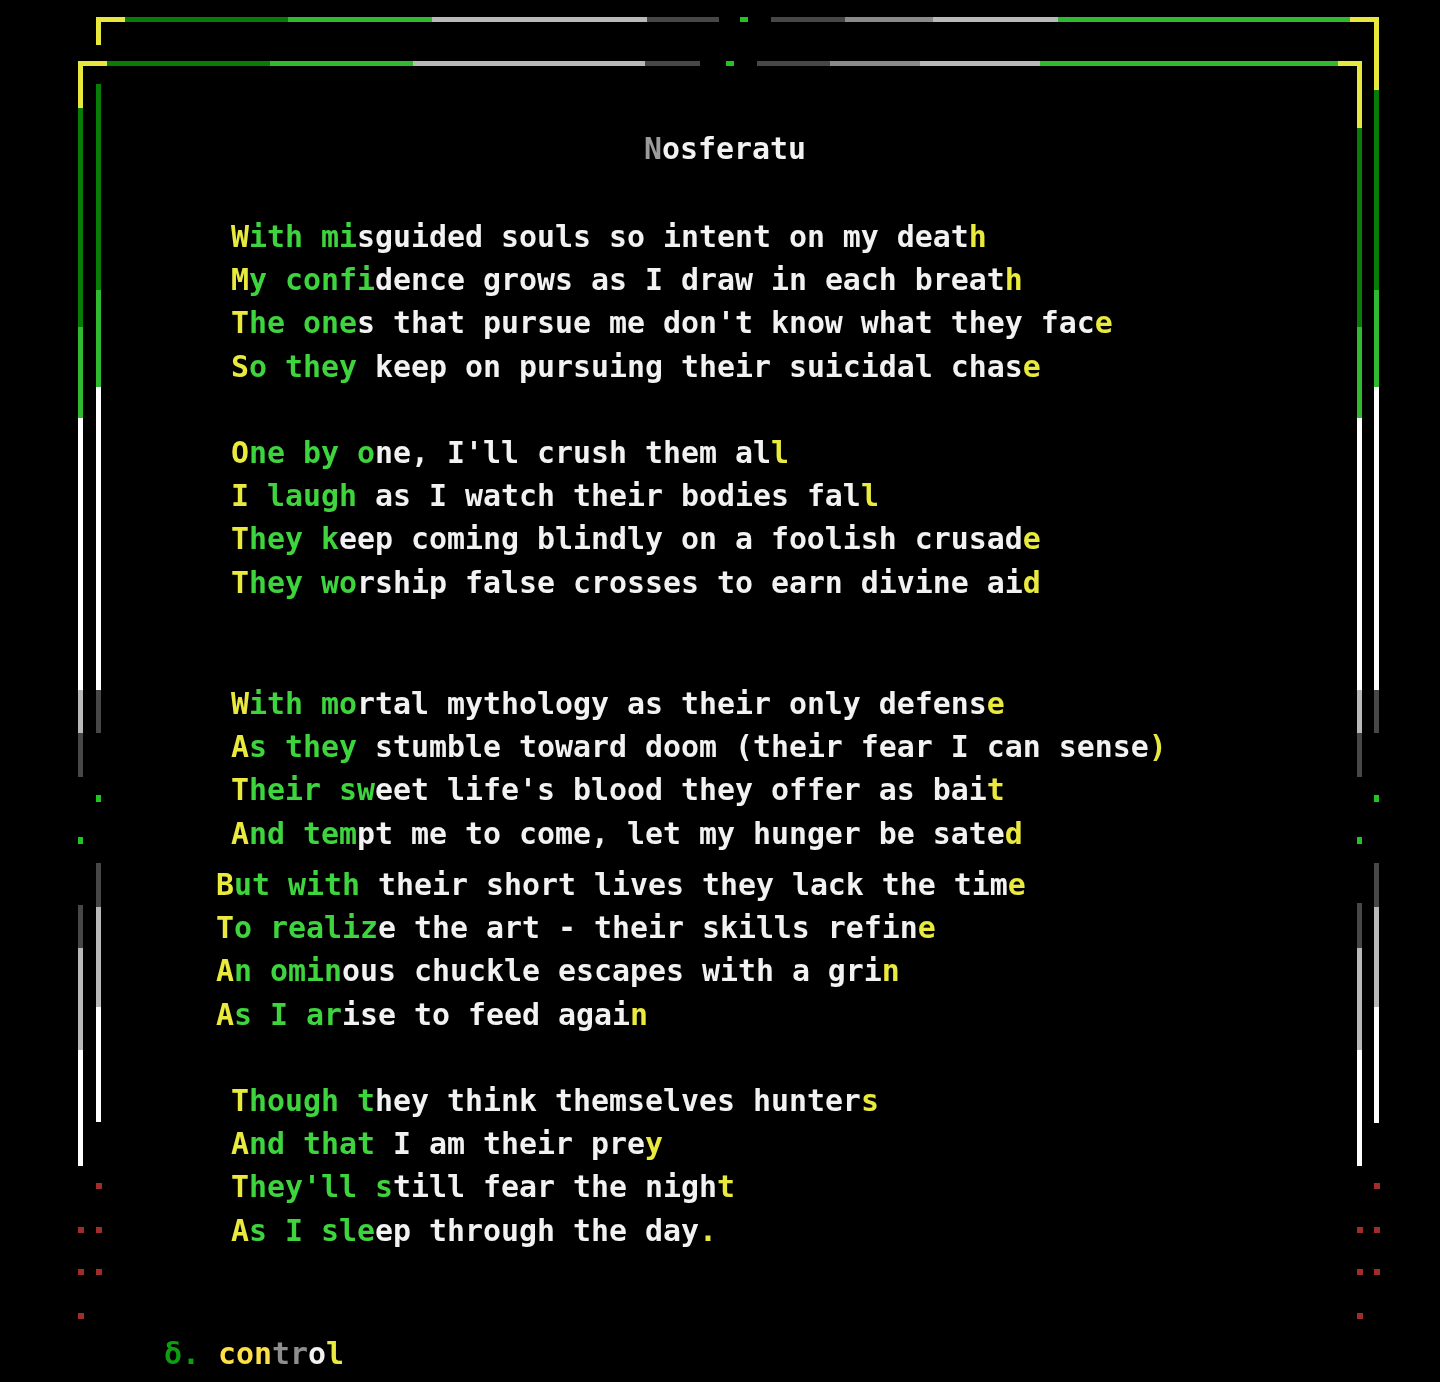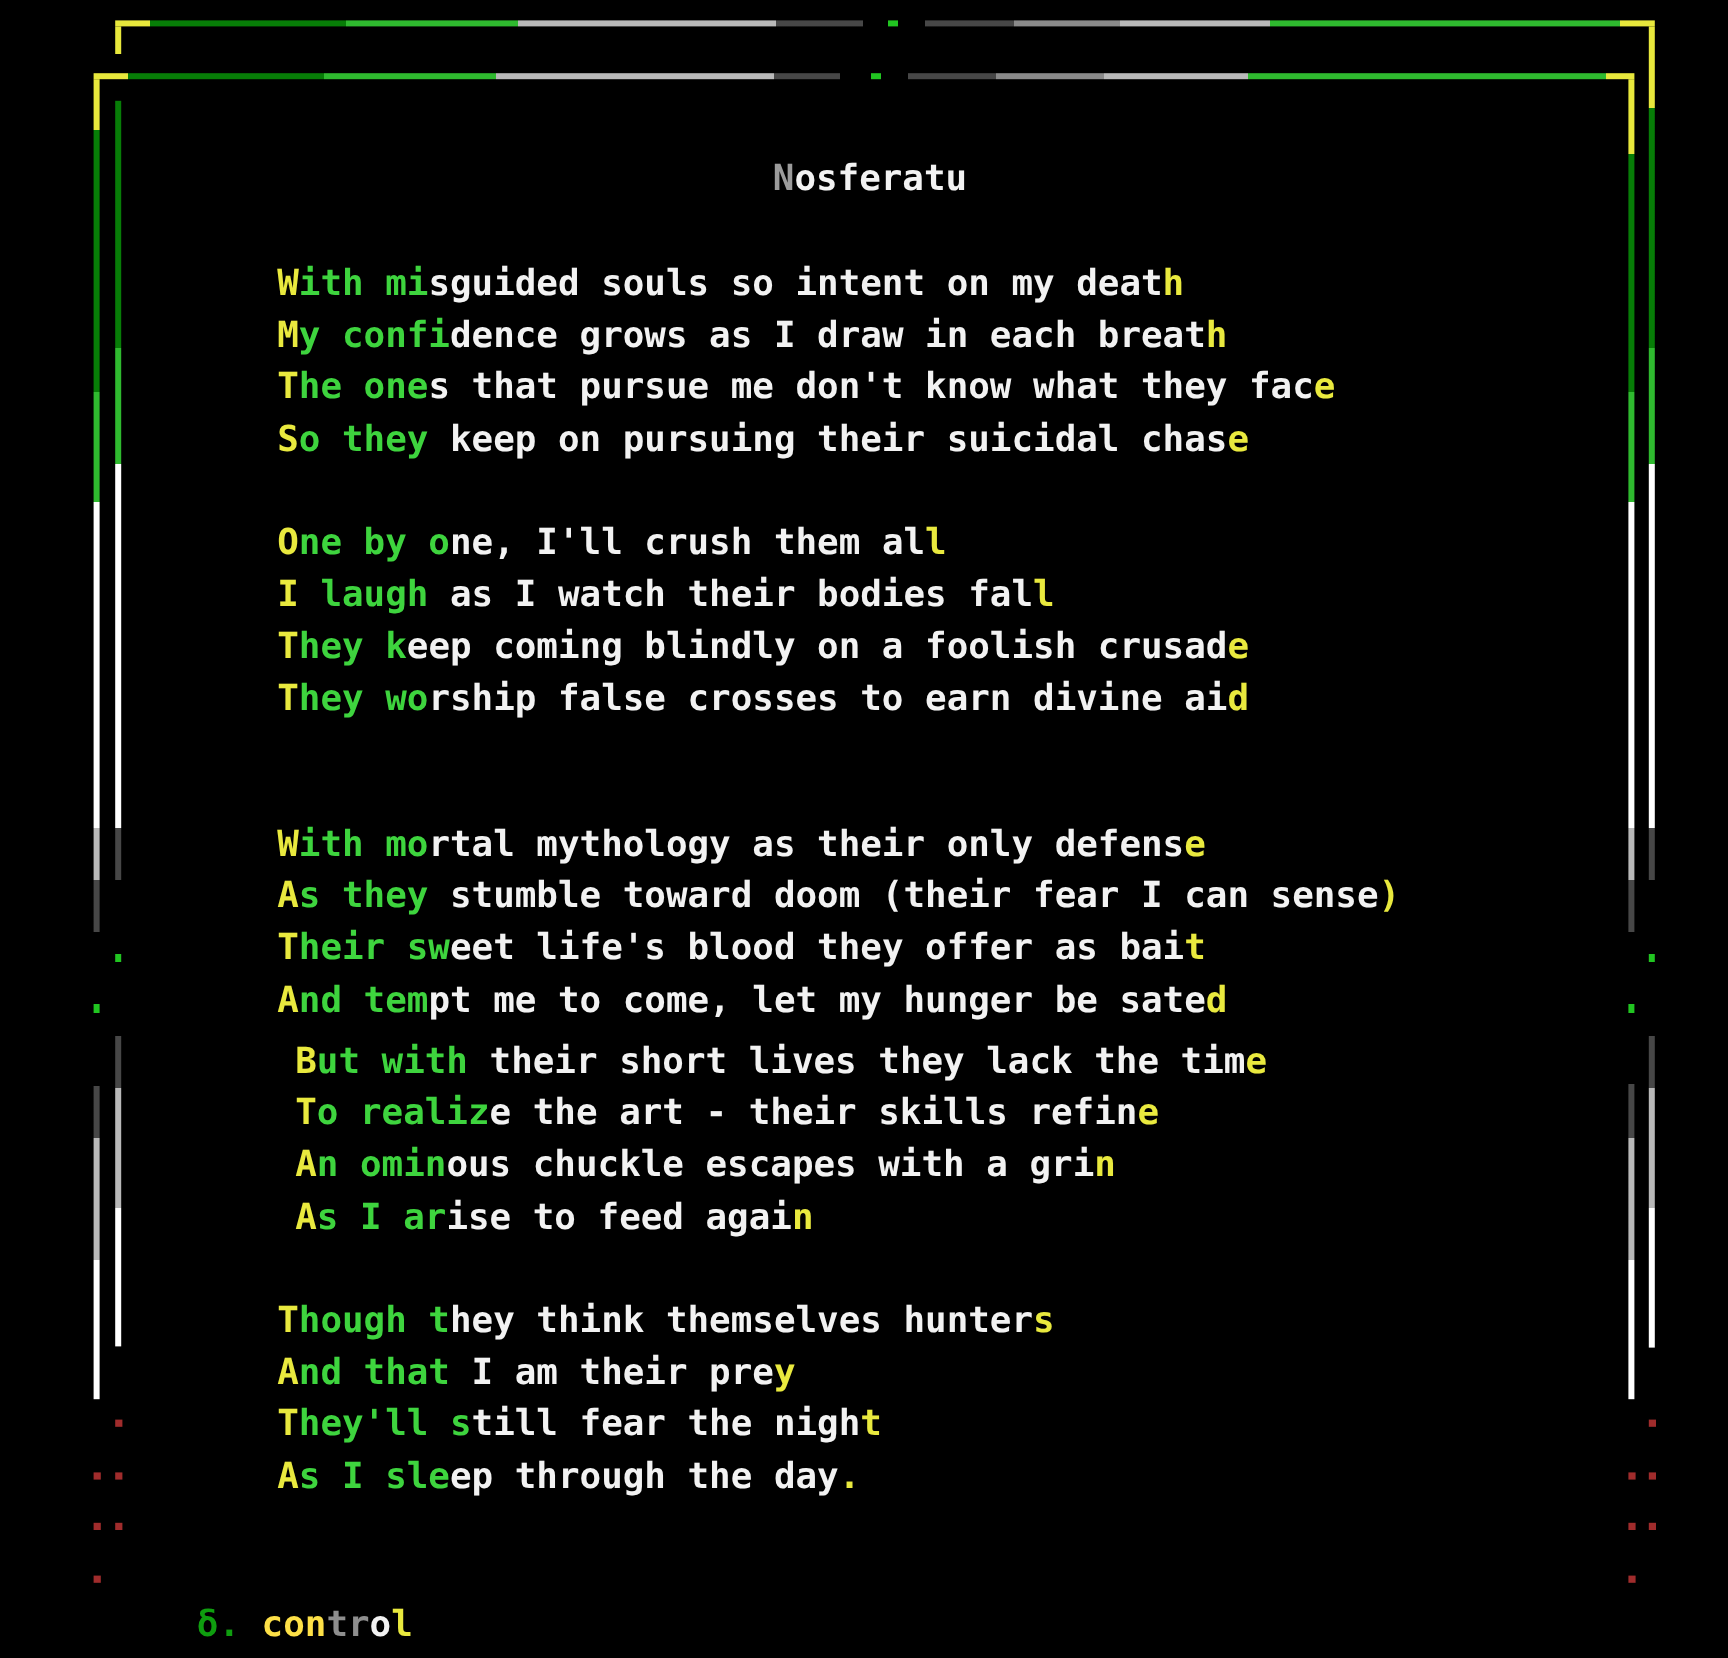--- a/index.html
+++ b/index.html
@@ -49,21 +49,21 @@
     #ffffff 352px,#ffffff 624px,#b9b9b9 624px,#b9b9b9 667px,#474747 667px,#474747 711px,
     #000 711px,#000 771px,#21c521 771px,#21c521 778px,#000 778px,#000 837px,
     #474747 837px,#474747 882px,#b9b9b9 882px,#b9b9b9 984px,#ffffff 984px,#ffffff 1100px);}
   .reddot{position:absolute;width:6px;height:6px;background:#a02c2c;}
   
   .txt{position:absolute;}
   #title{left:644px;top:127px;}
   #stanza-0{left:231px;top:215px;}
   #stanza-1{left:231px;top:431px;}
   #stanza-2{left:231px;top:647px;margin-top:35px;}
-  #stanza-3{left:246px;top:863px;}
+  #stanza-3{left:216px;top:863px;}
   #stanza-4{left:231px;top:1079px;}
   #footer{left:164px;top:1332px;}
 </style>
 </head>
 <body>
 
 <div id="screen">
 
   
   <div class="bline" id="b-top-outer"></div>

